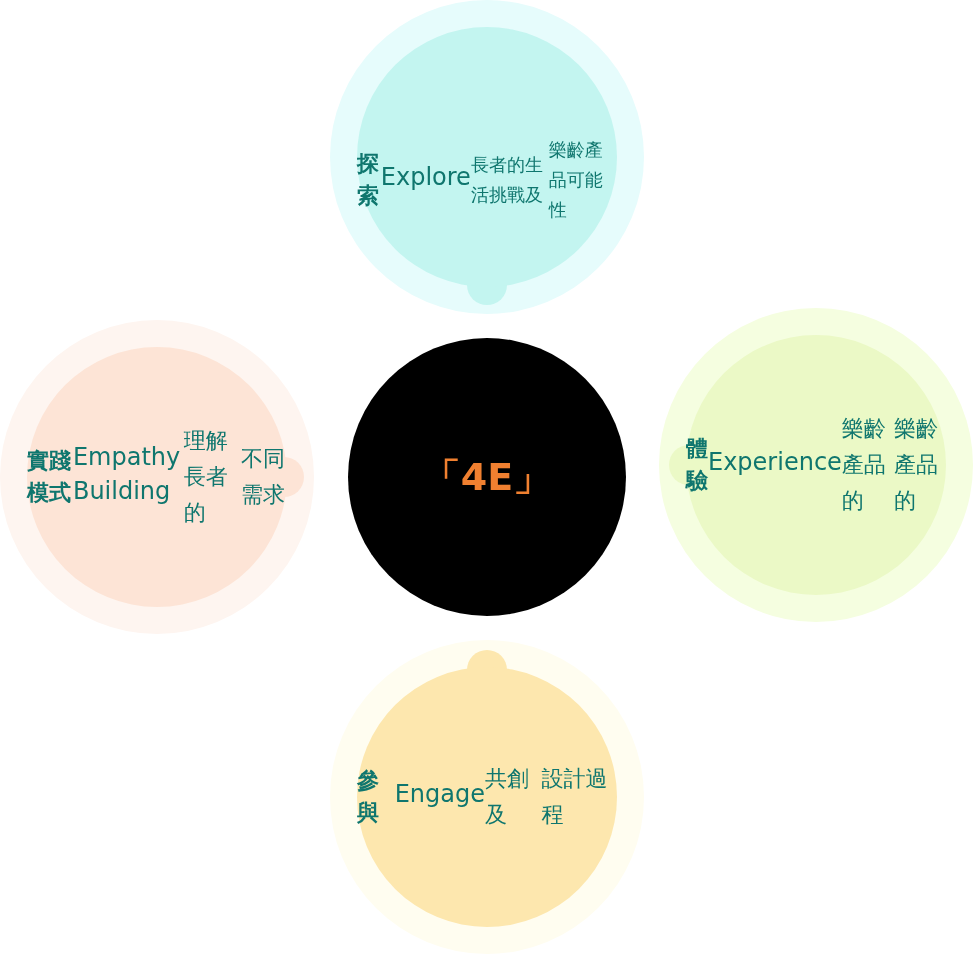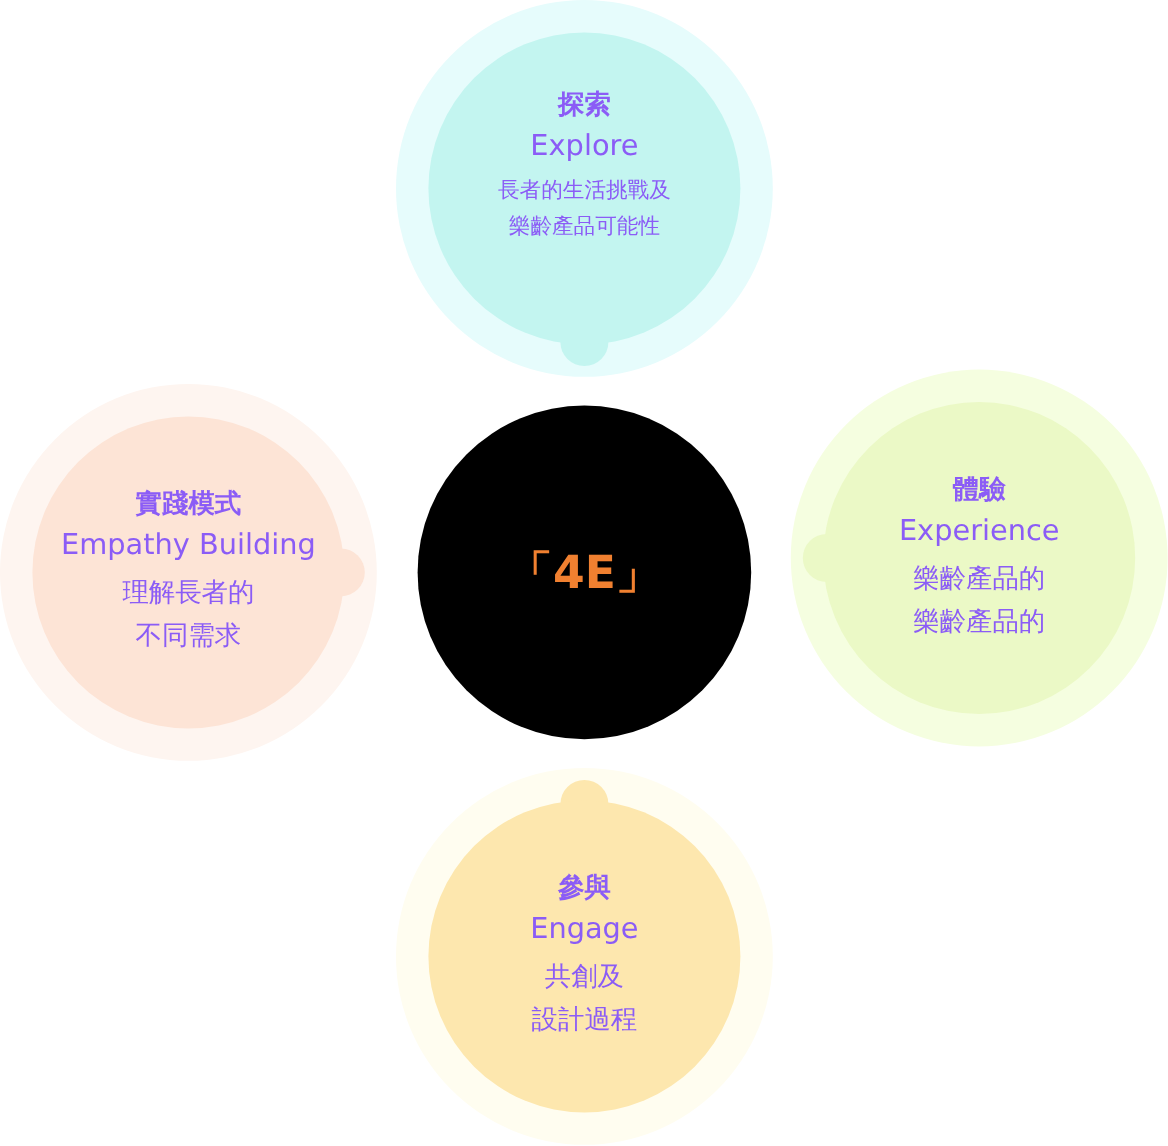--- a/index.html
+++ b/index.html
@@ -1,21 +1,21 @@
 <!DOCTYPE html>
 <html><head>
 <meta charset="utf-8">
 <style>
   html,body{margin:0;padding:0;background:#ffffff;}
   body{width:973px;height:955px;position:relative;overflow:hidden;font-family:"DejaVu Sans","Liberation Sans",sans-serif;}
   .node{position:absolute;width:314px;height:314px;}
   .outer{position:absolute;left:0;top:0;width:314px;height:314px;border-radius:50%;}
   .inner{position:absolute;left:27px;top:27px;width:260px;height:260px;border-radius:50%;}
   .nub{position:absolute;width:40px;height:40px;border-radius:50%;}
-  .content{position:absolute;left:27px;top:27px;width:260px;height:260px;display:flex;flex-direction:column;align-items:center;justify-content:center;text-align:left;color:#8b5cf6;}
+  .content{position:absolute;left:27px;top:27px;width:260px;height:260px;display:flex;flex-direction:row;align-items:center;justify-content:center;text-align:left;color:#0f766e;}
   .title-zh{font-size:22px;font-weight:bold;line-height:32px;}
   .title-en{font-size:24px;line-height:34px;margin-bottom:6px;}
   .desc{font-size:18px;line-height:30px;}
   .desc2{font-size:22px;line-height:36px;}
   .center{position:absolute;left:348px;top:338px;width:278px;height:278px;border-radius:50%;display:flex;flex-direction:column;align-items:center;justify-content:center;}
   .center .l1,.center .l2{color:#f08030;font-weight:bold;font-size:38px;line-height:50px;}
 </style>
 </head>
 <body>
 

